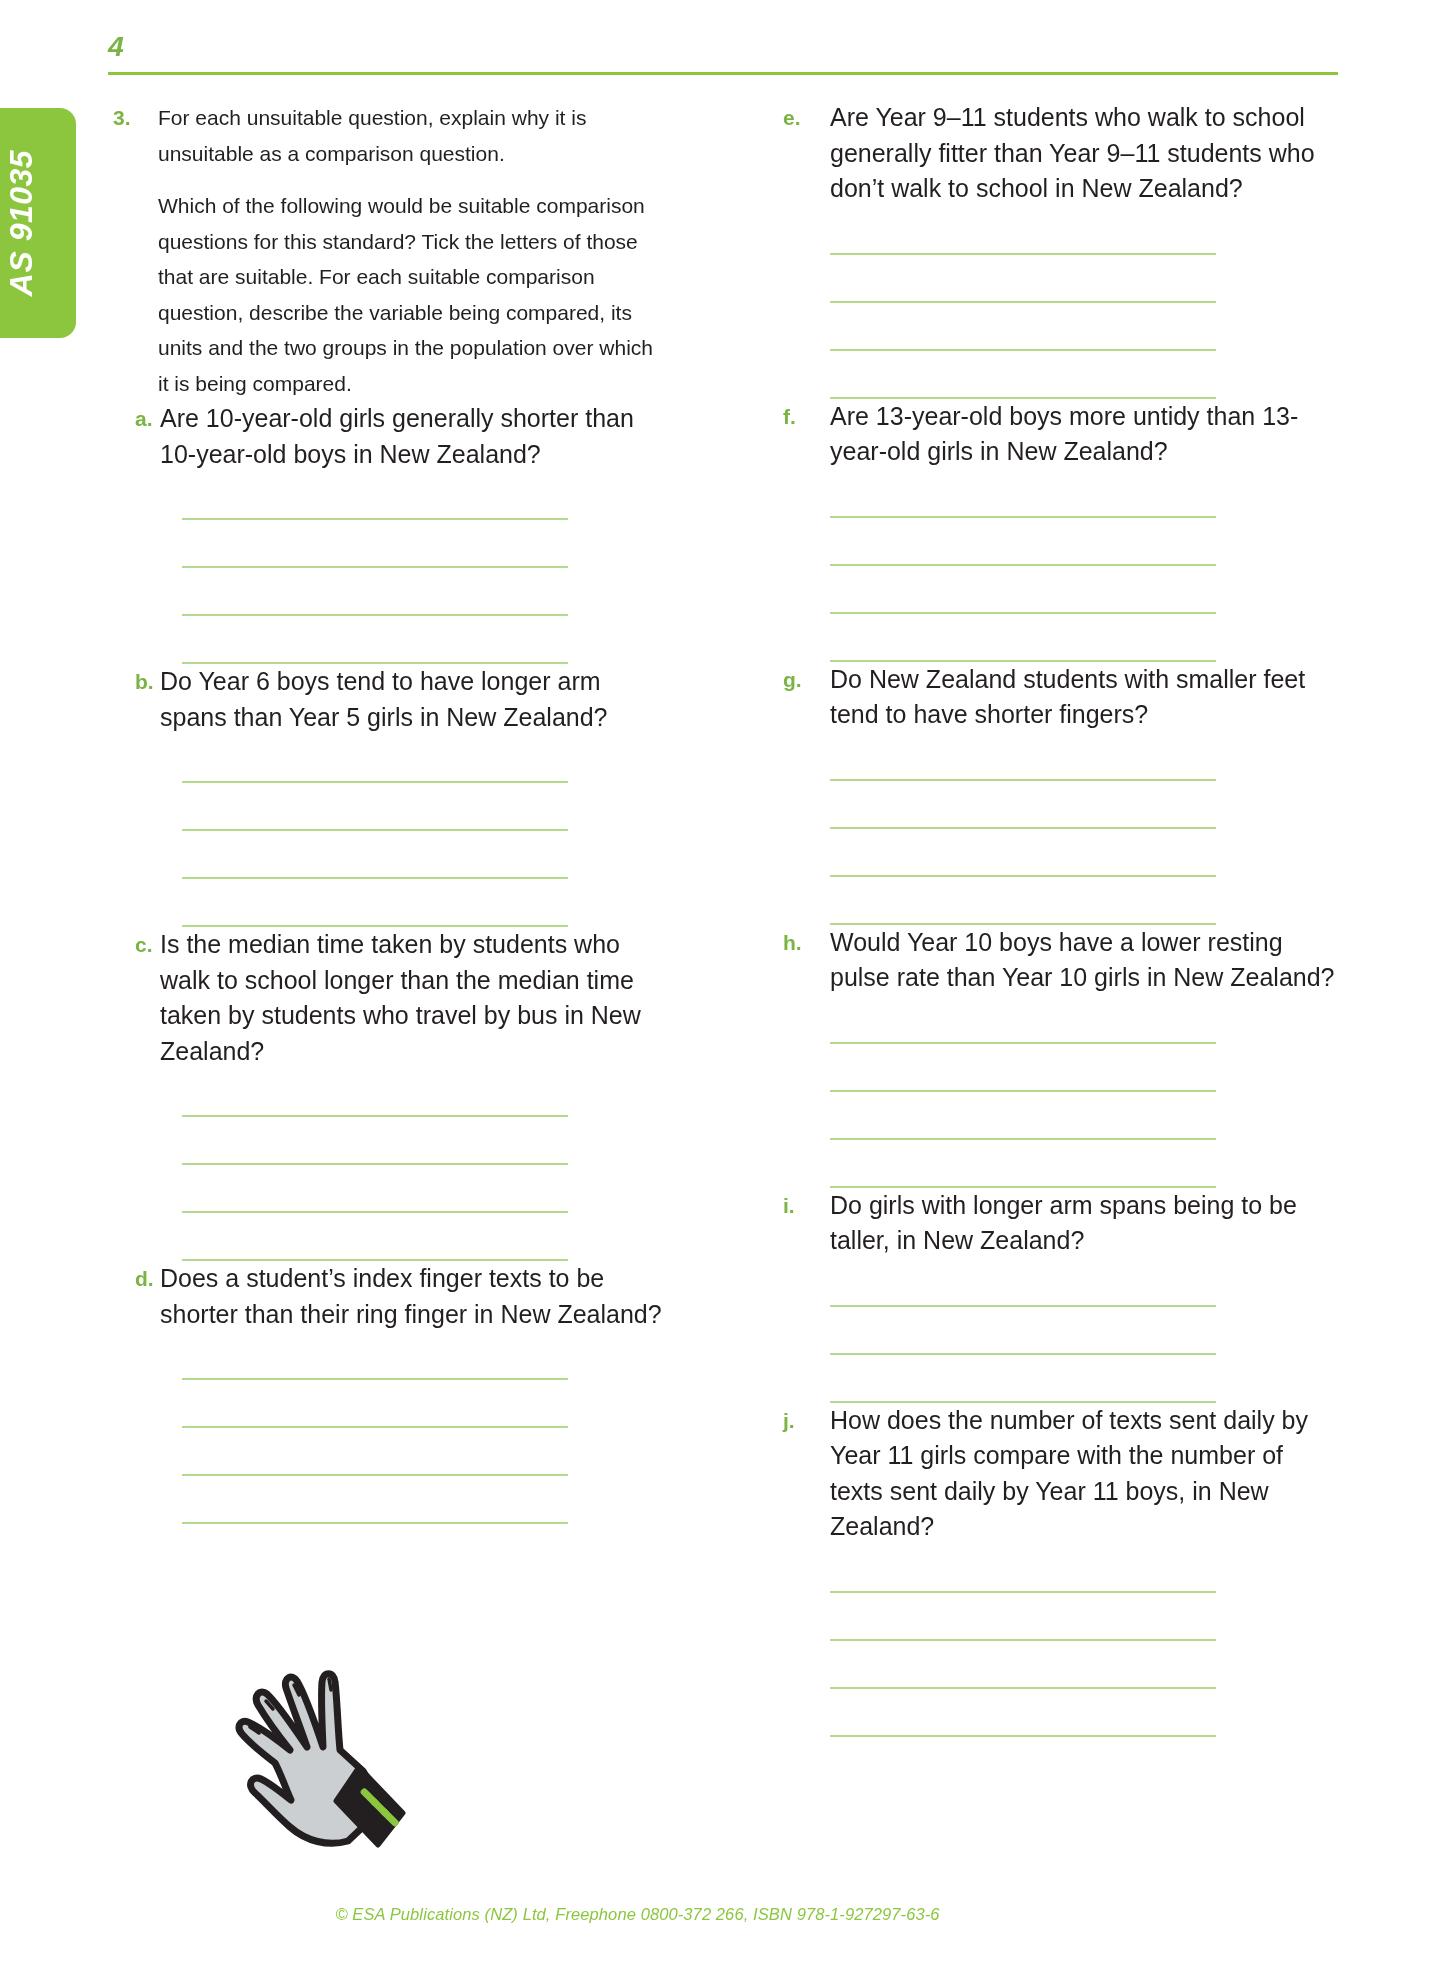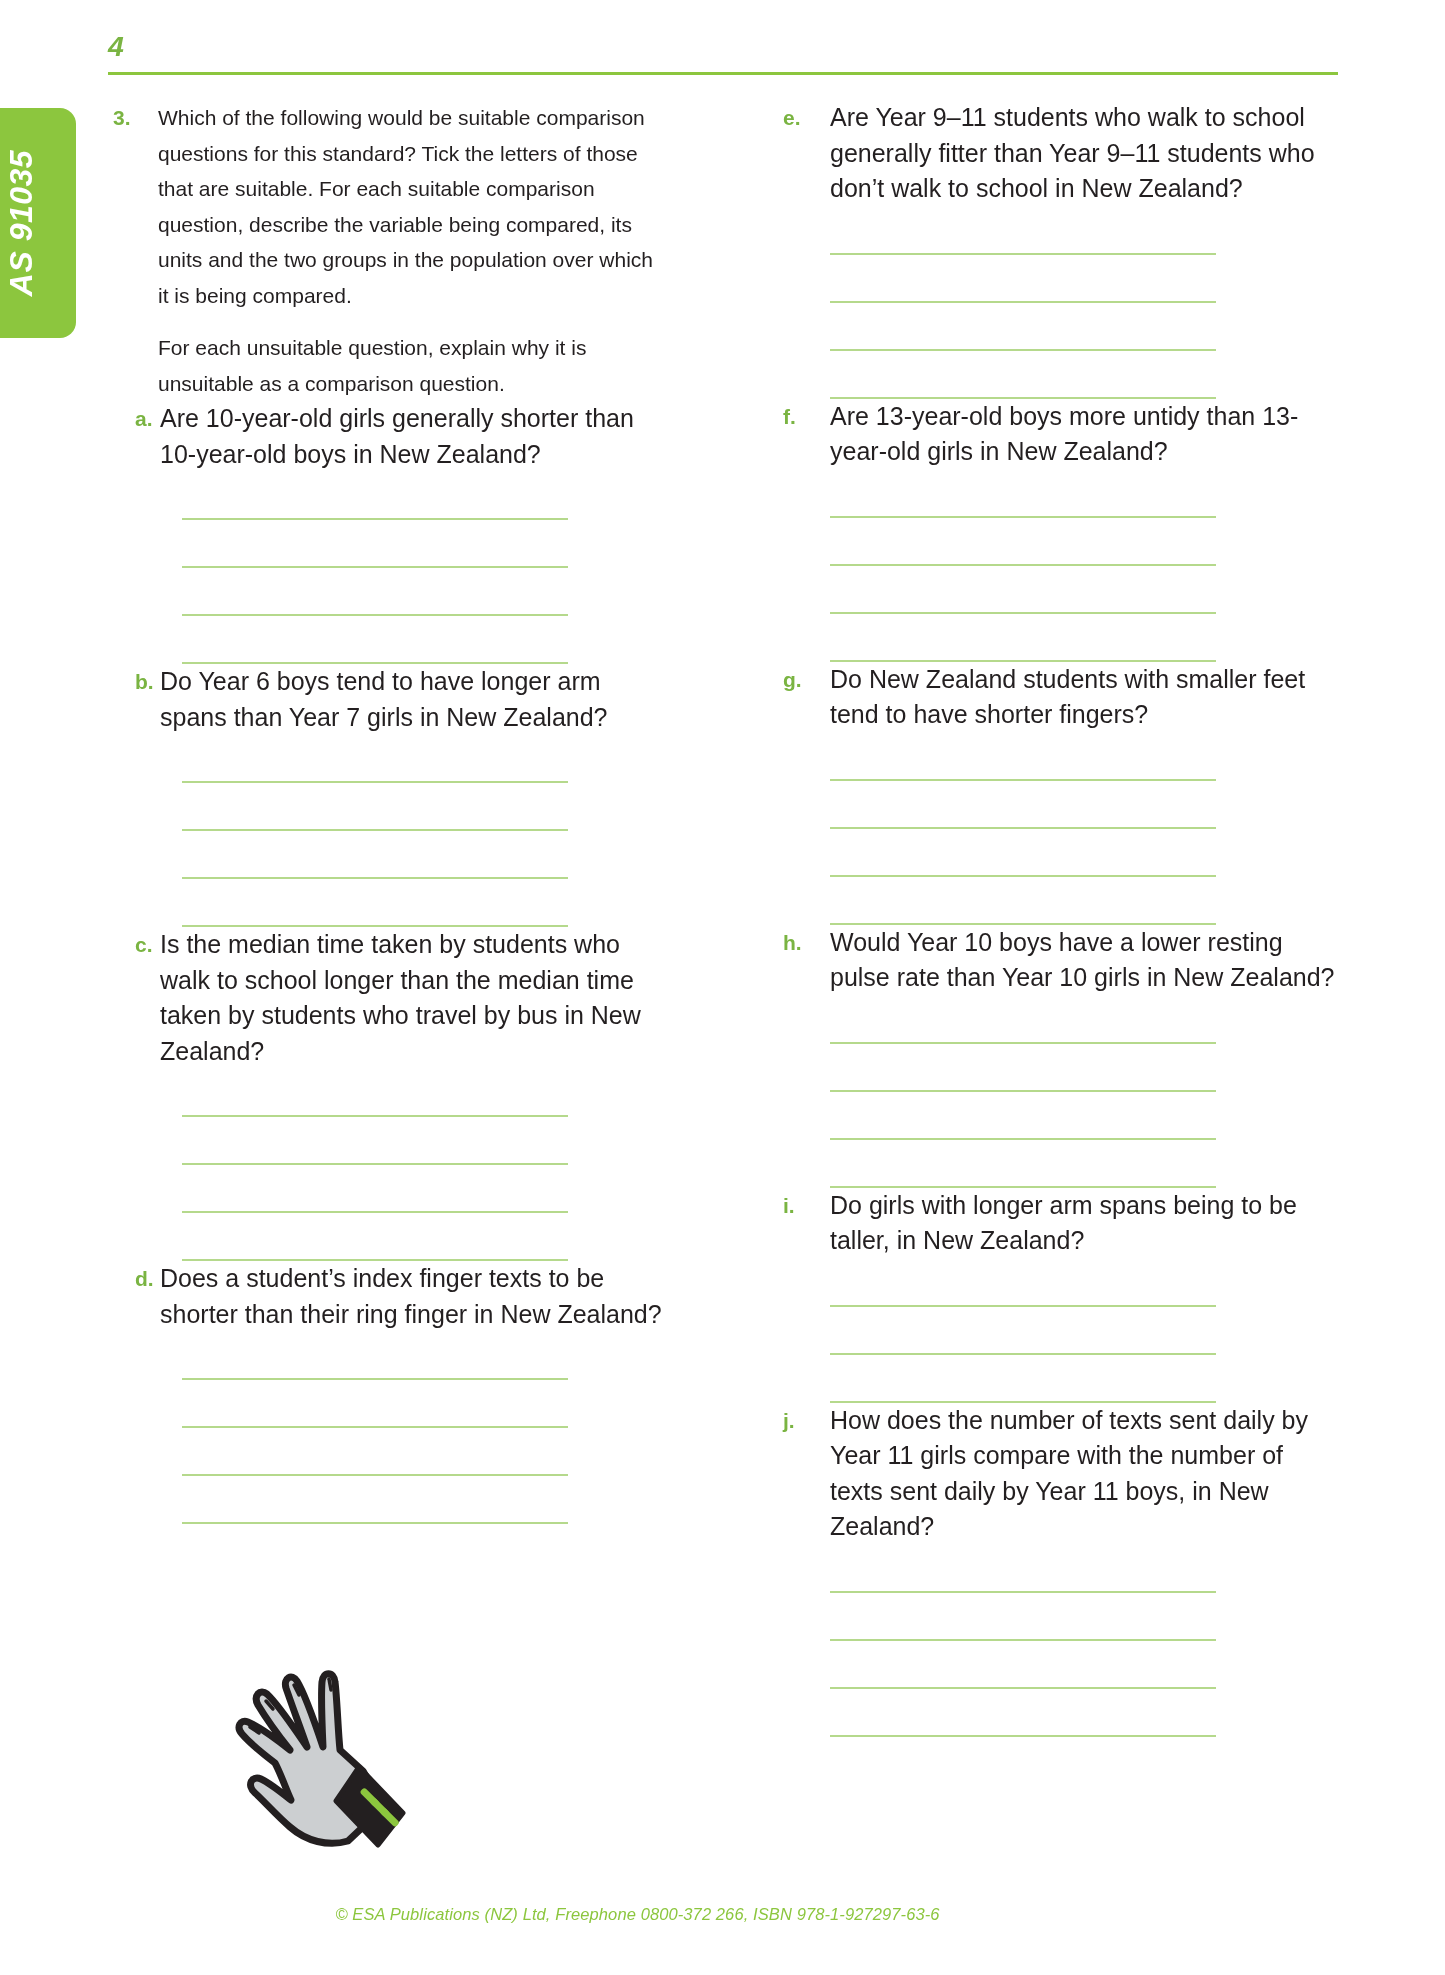--- a/index.html
+++ b/index.html
@@ -191,42 +191,42 @@
     <span class="side-tab-label">AS 91035</span>
   </div>
 
   <div class="columns">
 
     <div class="col col-left">
 
       <div class="intro">
         <div class="intro-num">3.</div>
         <div class="intro-body">
+          <p class="intro-para">For each unsuitable question, explain why it is unsuitable as a comparison question.</p>
           <p class="intro-para">Which of the following would be suitable comparison questions for this standard? Tick the letters of those that are suitable. For each suitable comparison question, describe the variable being compared, its units and the two groups in the population over which it is being compared.</p>
-          <p class="intro-para">For each unsuitable question, explain why it is unsuitable as a comparison question.</p>
         </div>
       </div>
 
       <div id="left-items">
           <div class="block">
             <div class="subq">
               <div class="subq-letter">a.</div>
               <div class="subq-text">Are 10-year-old girls generally shorter than 10-year-old boys in New Zealand?</div>
             </div>
             <div class="answer-lines">
               <div class="rule"></div>
               <div class="rule"></div>
               <div class="rule"></div>
               <div class="rule"></div>
             </div>
           </div>
           <div class="block">
             <div class="subq">
               <div class="subq-letter">b.</div>
-              <div class="subq-text">Do Year 6 boys tend to have longer arm spans than Year 7 girls in New Zealand?</div>
+              <div class="subq-text">Do Year 6 boys tend to have longer arm spans than Year 5 girls in New Zealand?</div>
             </div>
             <div class="answer-lines">
               <div class="rule"></div>
               <div class="rule"></div>
               <div class="rule"></div>
               <div class="rule"></div>
             </div>
           </div>
           <div class="block">
             <div class="subq">

